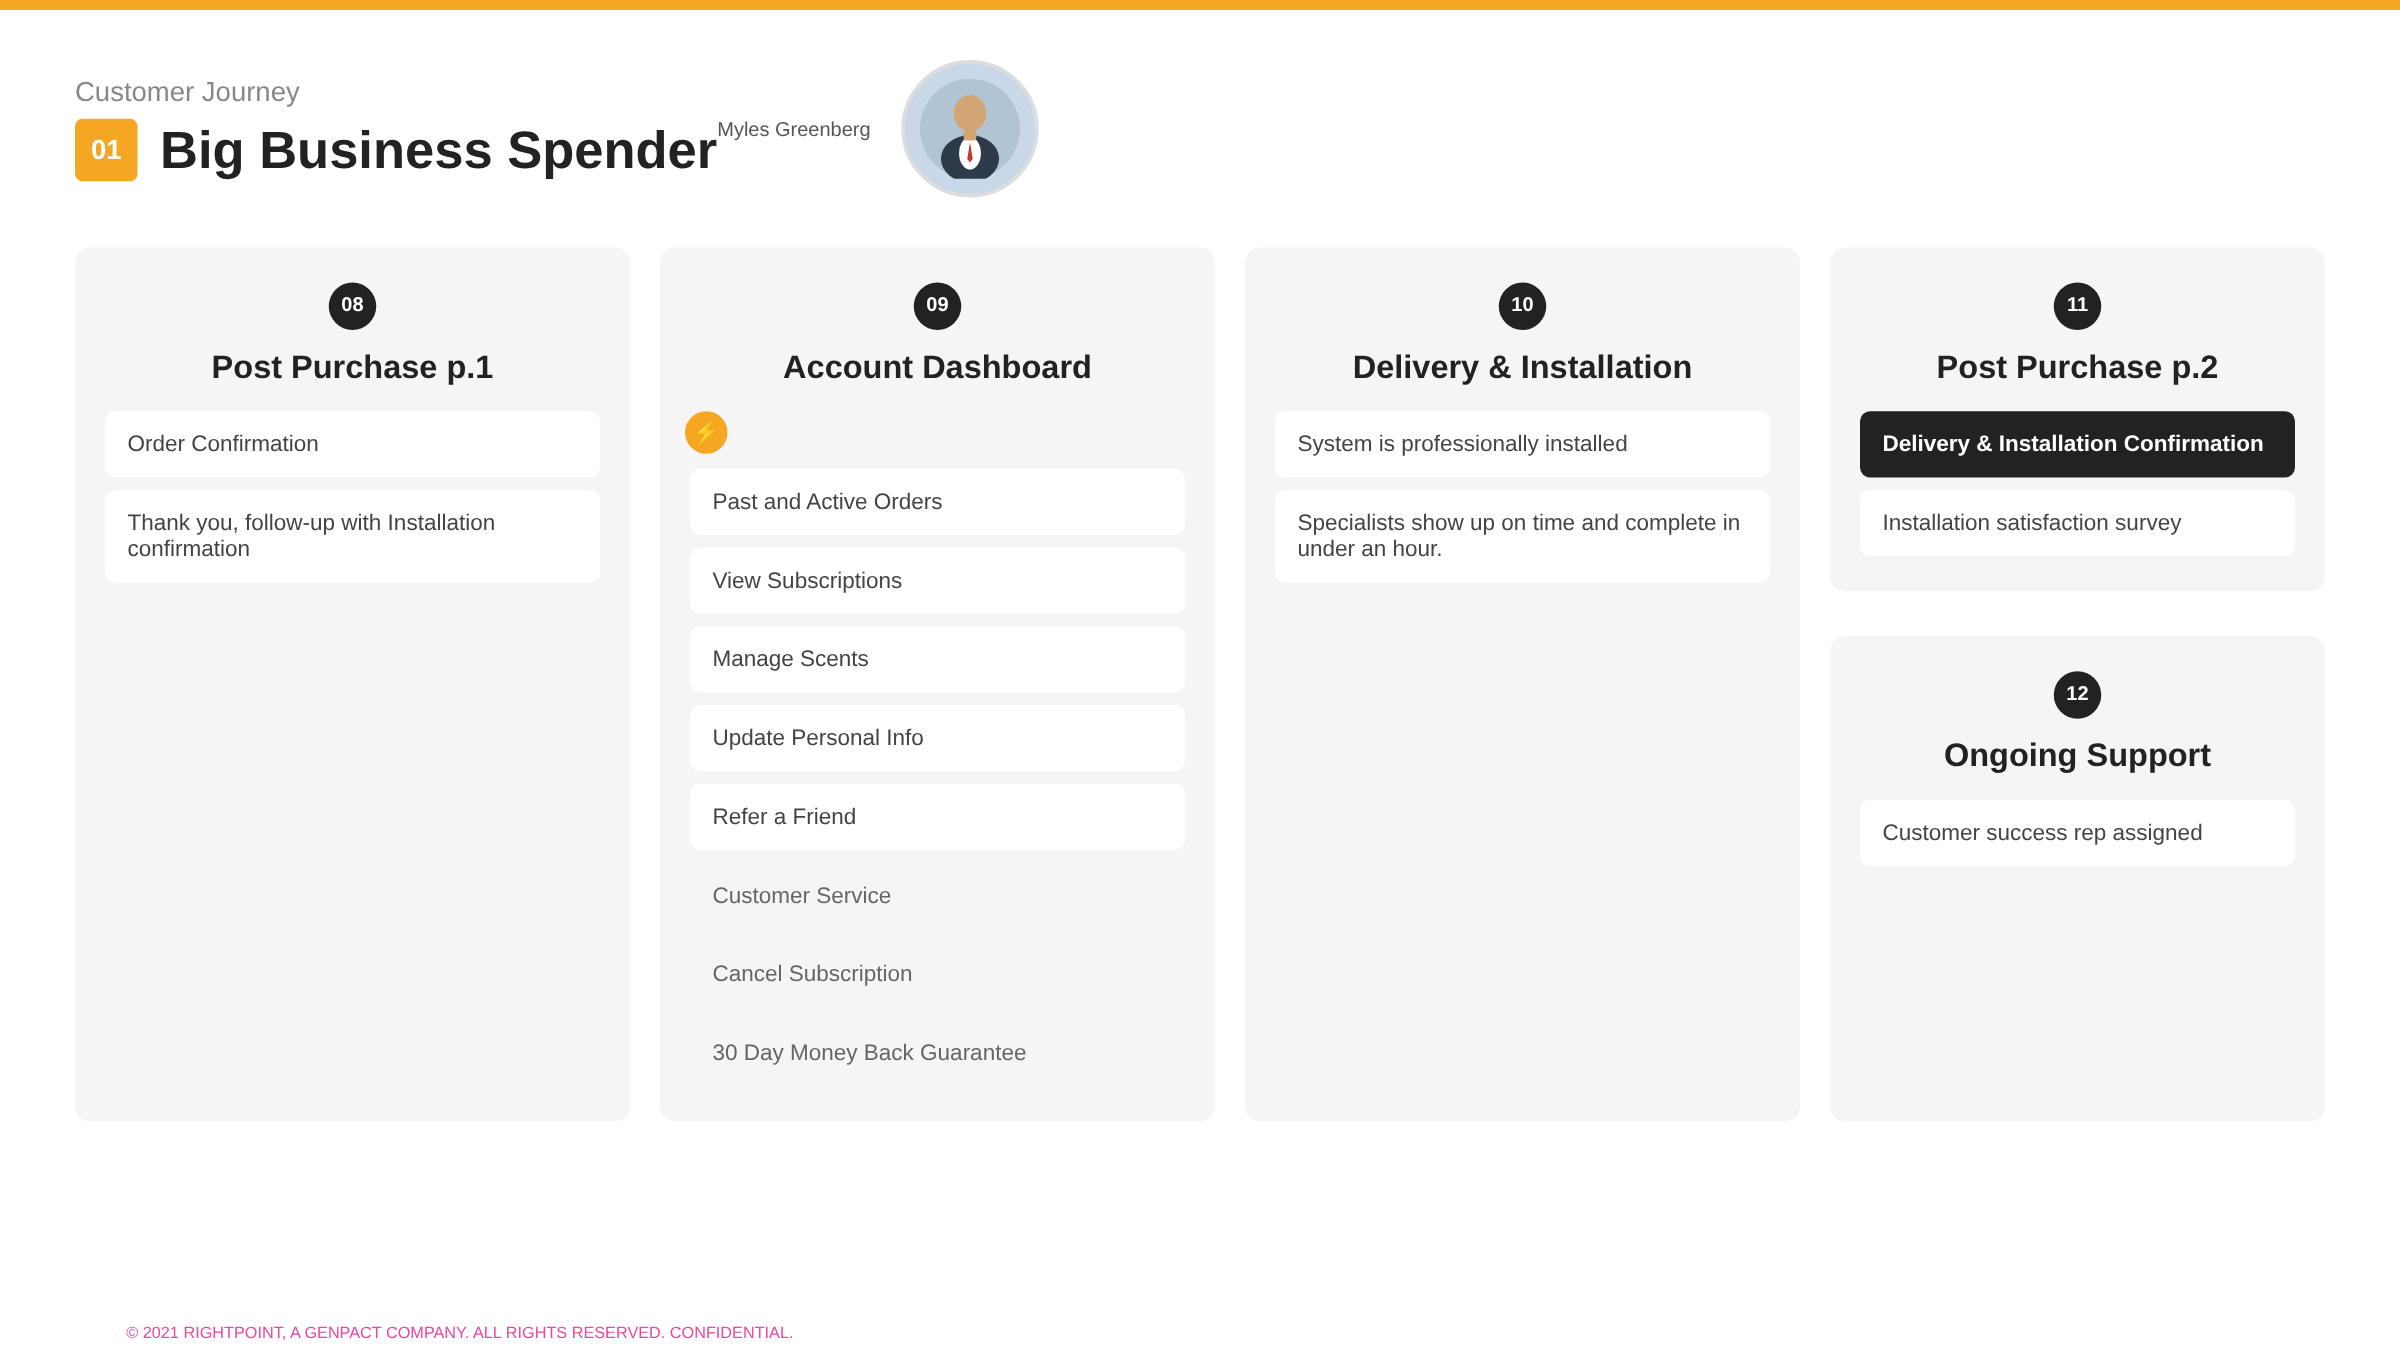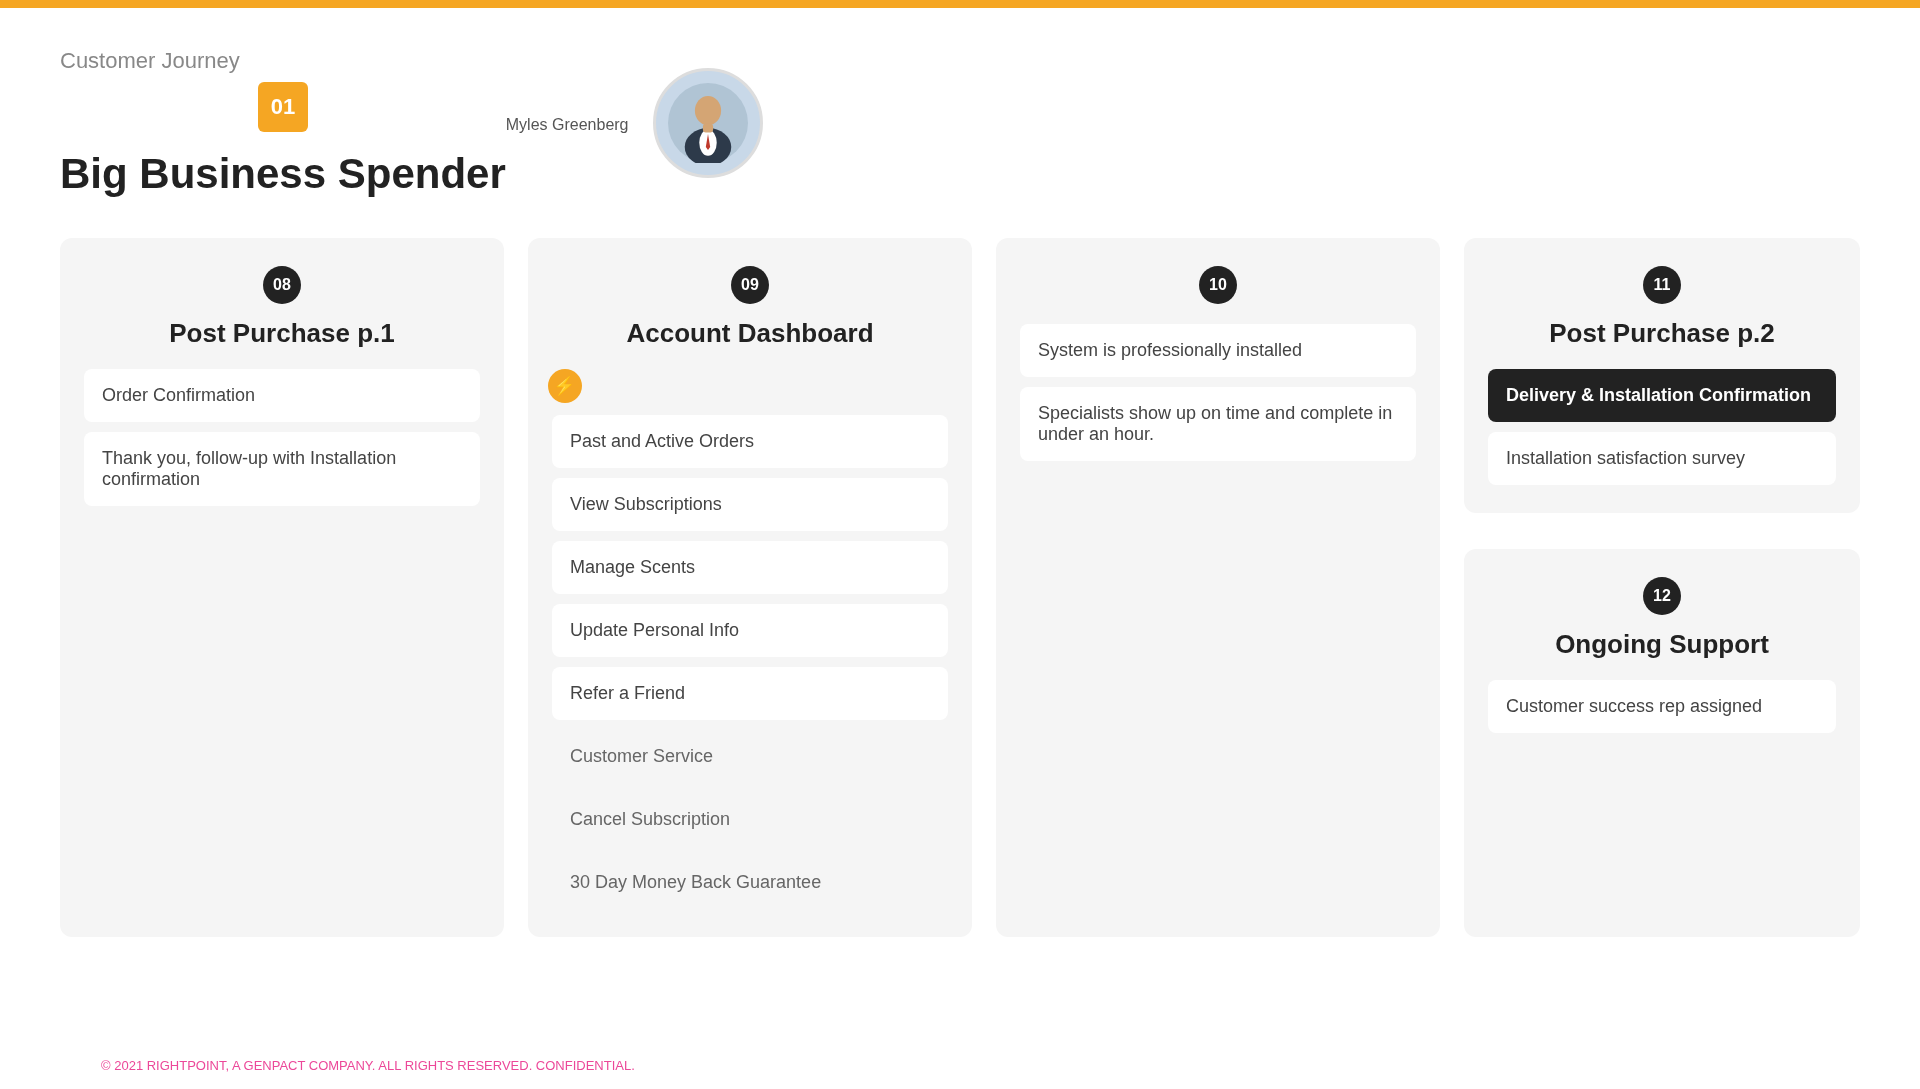--- a/index.html
+++ b/index.html
@@ -31,21 +31,20 @@
       font-size: 22px;
       color: #888;
       font-weight: 400;
       margin-bottom: 8px;
     }
 
     .title-row {
       display: flex;
       align-items: center;
       gap: 18px;
-      flex-direction: column;
     }
 
     .badge-number {
       background: #f5a623;
       color: #fff;
       font-size: 22px;
       font-weight: 700;
       width: 50px;
       height: 50px;
       display: flex;
@@ -286,20 +285,21 @@
       <div class="card-item">Refer a Friend</div>
       <div class="card-item plain">Customer Service</div>
       <div class="card-item plain">Cancel Subscription</div>
       <div class="card-item plain">30 Day Money Back Guarantee</div>
     </div>
   </div>
 
   <div class="card">
     <div class="card-header">
       <div class="card-badge">10</div>
+      <div class="card-title">Delivery &amp; Installation</div>
     </div>
     <div class="card-items">
       <div class="card-item">System is professionally installed</div>
       <div class="card-item">Specialists show up on time and complete in under an hour.</div>
     </div>
   </div>
 
   <div class="right-column">
 
     <div class="card-top">

